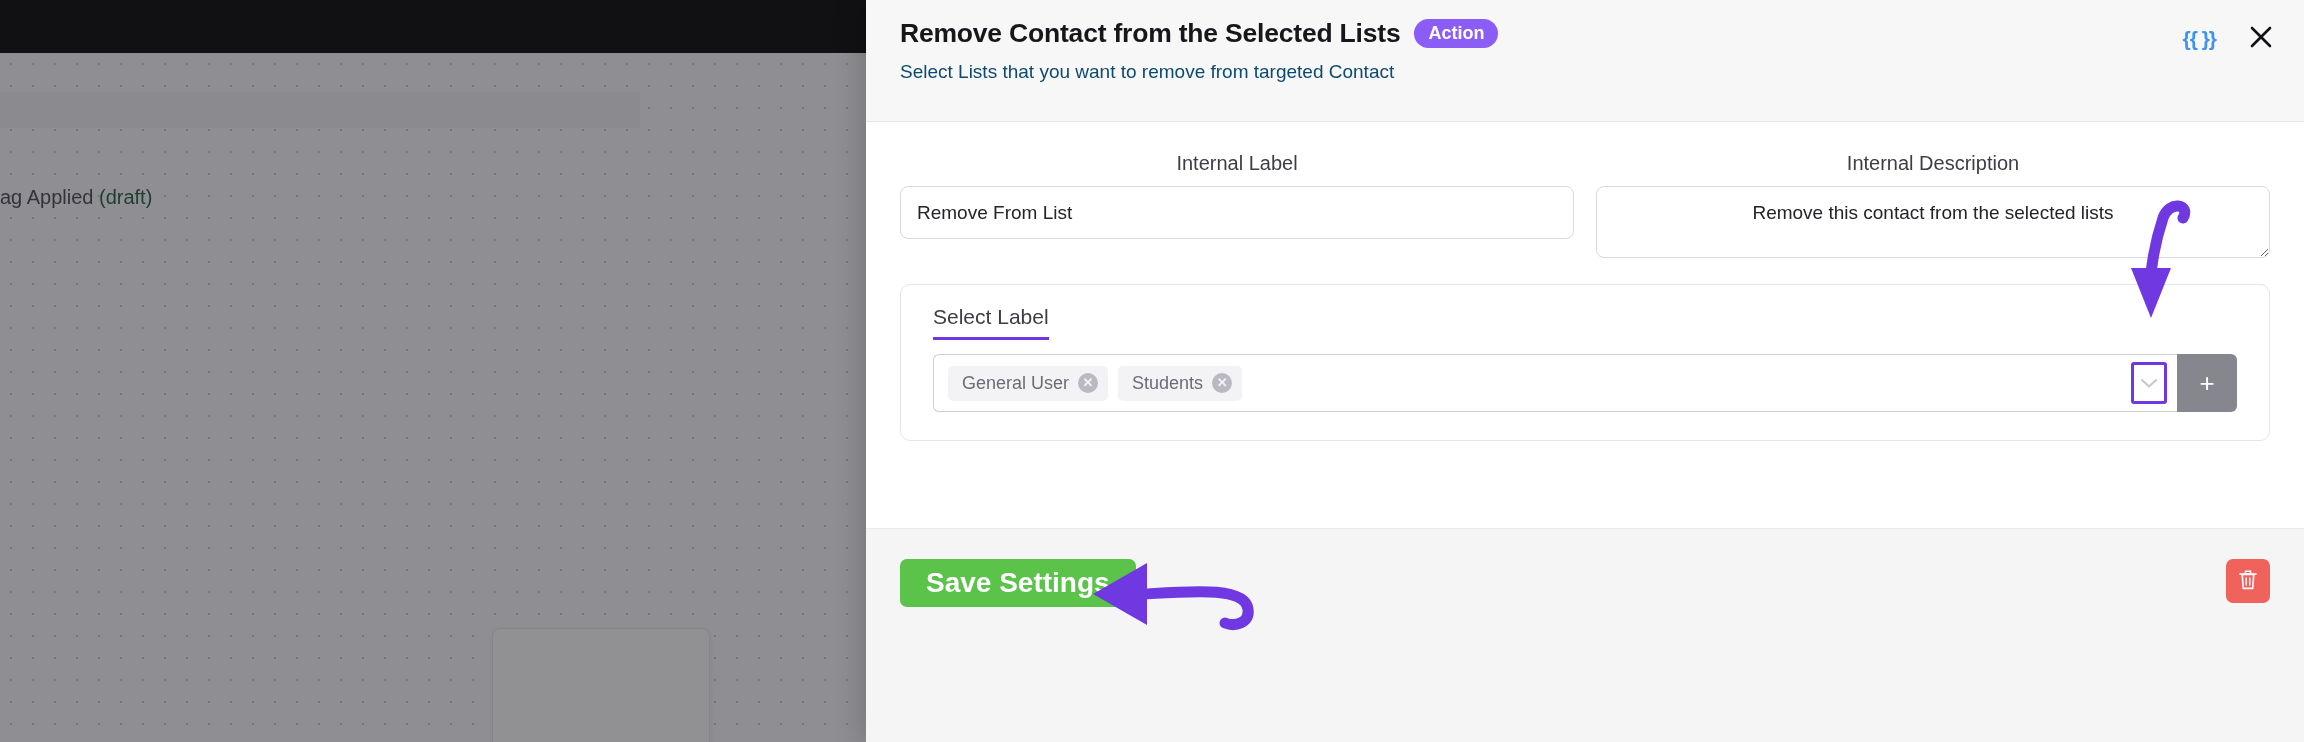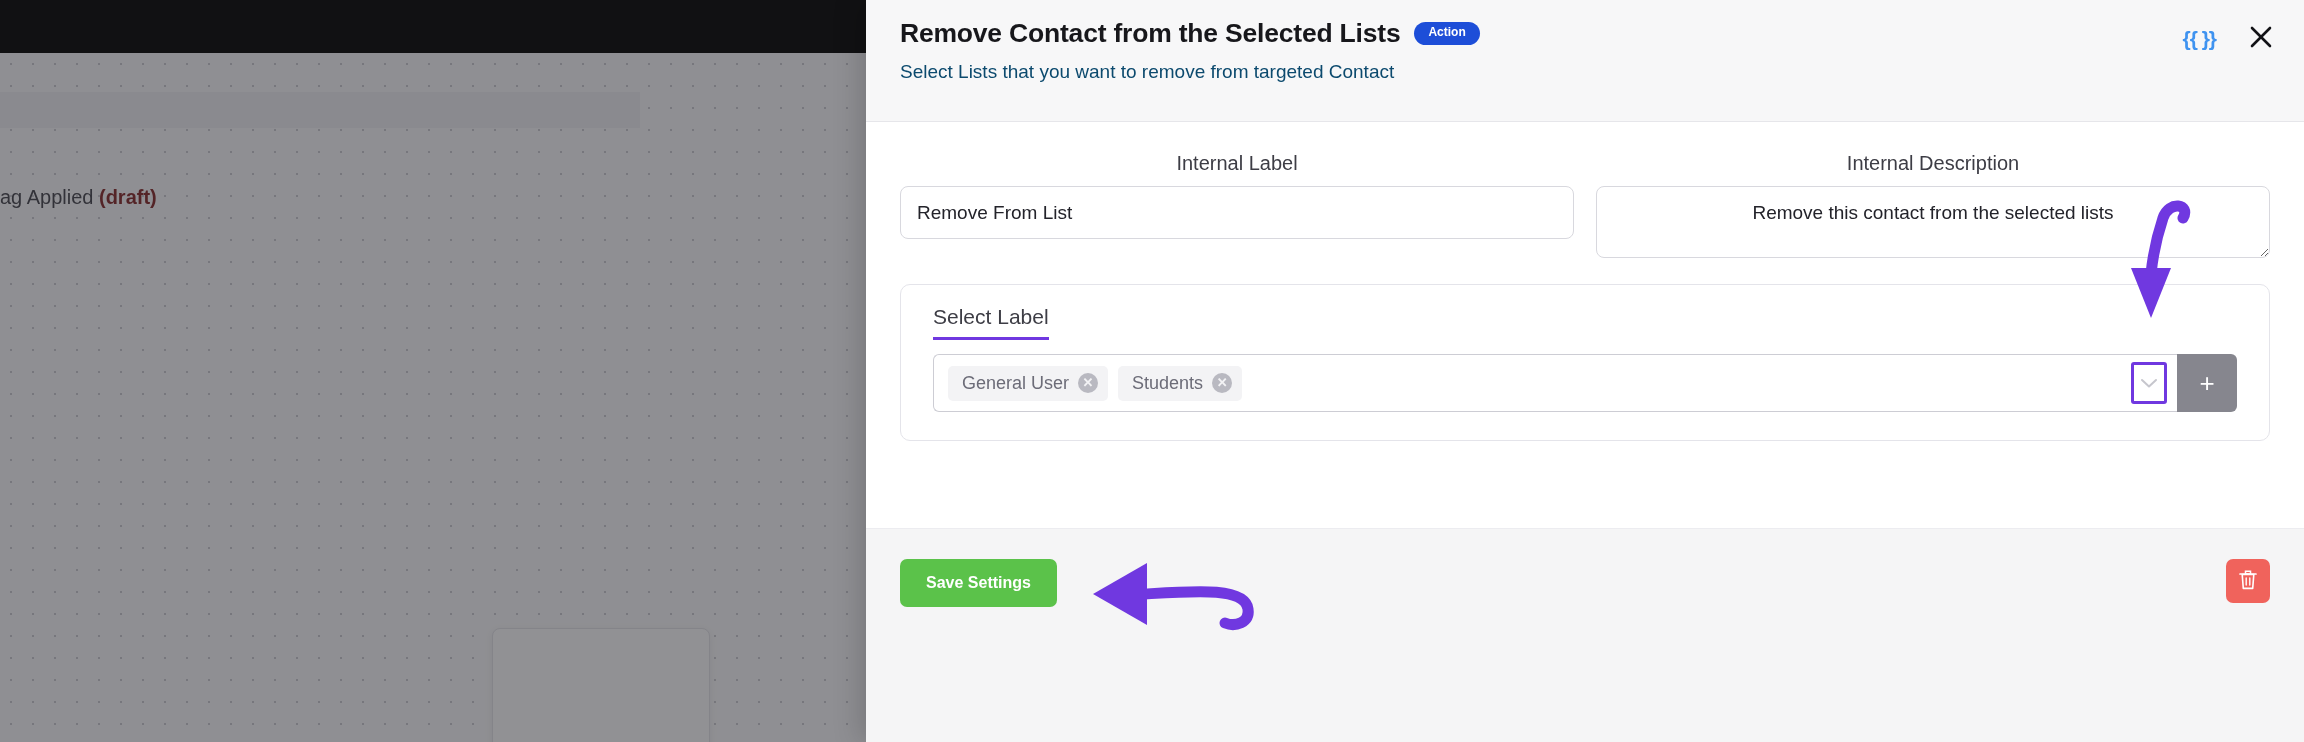--- a/index.html
+++ b/index.html
@@ -36,21 +36,21 @@
   #canvas-node-tall {
     position: absolute; left: 0px; top: 92px;
     width: 640px; height: 36px;
     background: #f1f1f4;
   }
   #node-label-row {
     position: absolute; left: 0px; top: 186px;
     font-size: 20px; color: #3a3a42; white-space: nowrap;
   }
   #node-label-row .draft {
-    color: #7f1d1d; font-weight: bold;
+    color: #14532d; font-weight: normal;
   }
   
   #scrim {
     position: absolute; left: 0; top: 53px; width: 866px; bottom: 0;
     background: rgba(45,45,50,.52);
   }
   #scrim-top {
     position: absolute; left: 0; top: 0; width: 866px; height: 53px;
     background: rgba(0,0,0,0);
   }
@@ -71,22 +71,22 @@
     padding: 18px 36px 16px 34px;
     position: relative;
     flex: 0 0 auto;
     height: 122px;
   }
   #title-row { display: flex; align-items: center; gap: 14px; }
   #drawer-title {
     font-size: 26.5px; font-weight: bold; color: #17171b; letter-spacing: -.2px;
   }
   #action-badge {
-    background: #1d4ed8; color: #ffffff;
-    font-size: 12px; font-weight: bold;
+    background: #8b5cf6; color: #ffffff;
+    font-size: 18px; font-weight: bold;
     border-radius: 999px; padding: 4px 14px 5px;
     line-height: 1.15;
   }
   #drawer-subtitle {
     margin-top: 12px;
     font-size: 19px; color: #0c4a6e;
   }
   #header-actions {
     position: absolute; right: 28px; top: 22px;
     display: flex; align-items: center; gap: 30px;
@@ -203,21 +203,21 @@
     border-top: 1px solid #ececf0;
     padding: 30px 34px;
     display: flex; align-items: flex-start; justify-content: space-between;
     position: relative;
   }
   #save-settings-button {
     background: #5bc24a;
     color: #ffffff;
     border: none; border-radius: 7px;
     font-family: "Liberation Sans", sans-serif;
-    font-size: 16px; font-weight: bold;
+    font-size: 28px; font-weight: bold;
     padding: 0 26px; height: 48px;
     cursor: pointer;
   }
   #delete-action-button {
     background: #f0635c;
     border: none; border-radius: 7px;
     width: 44px; height: 44px;
     display: flex; align-items: center; justify-content: center;
     cursor: pointer;
   }

